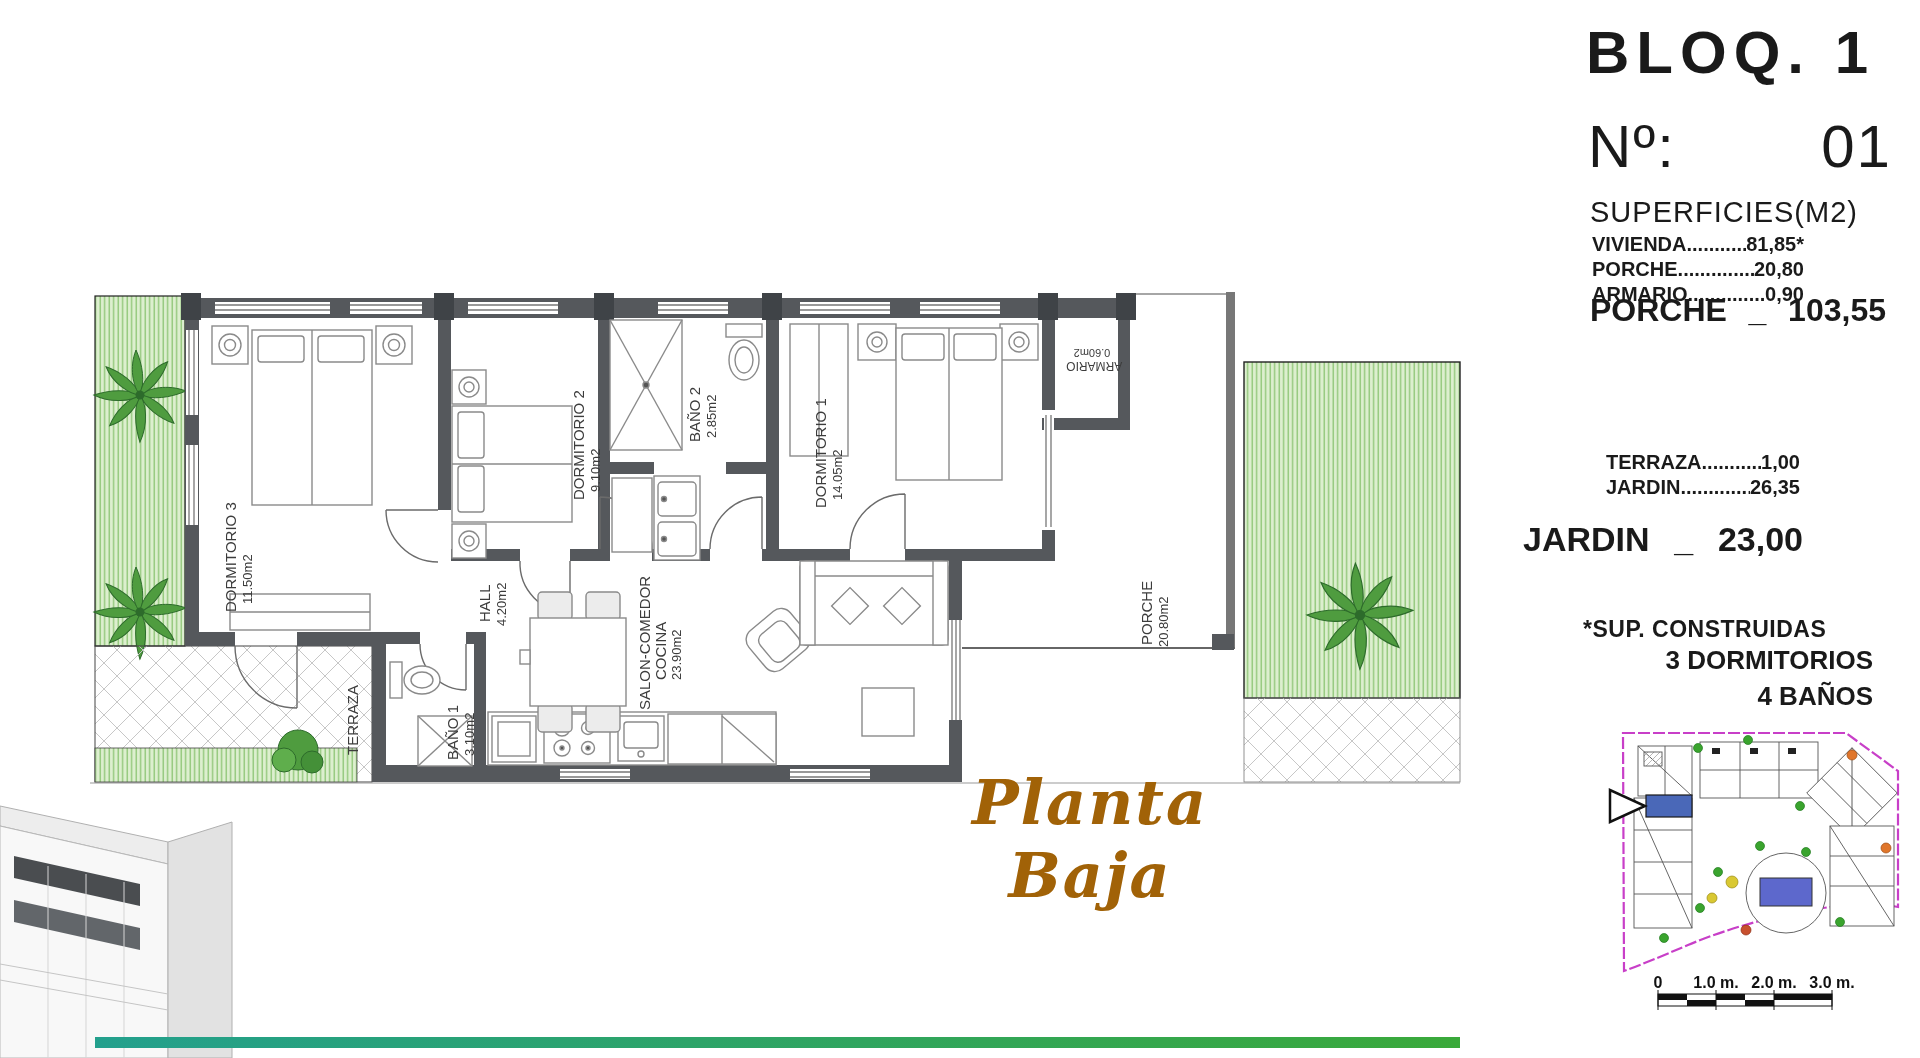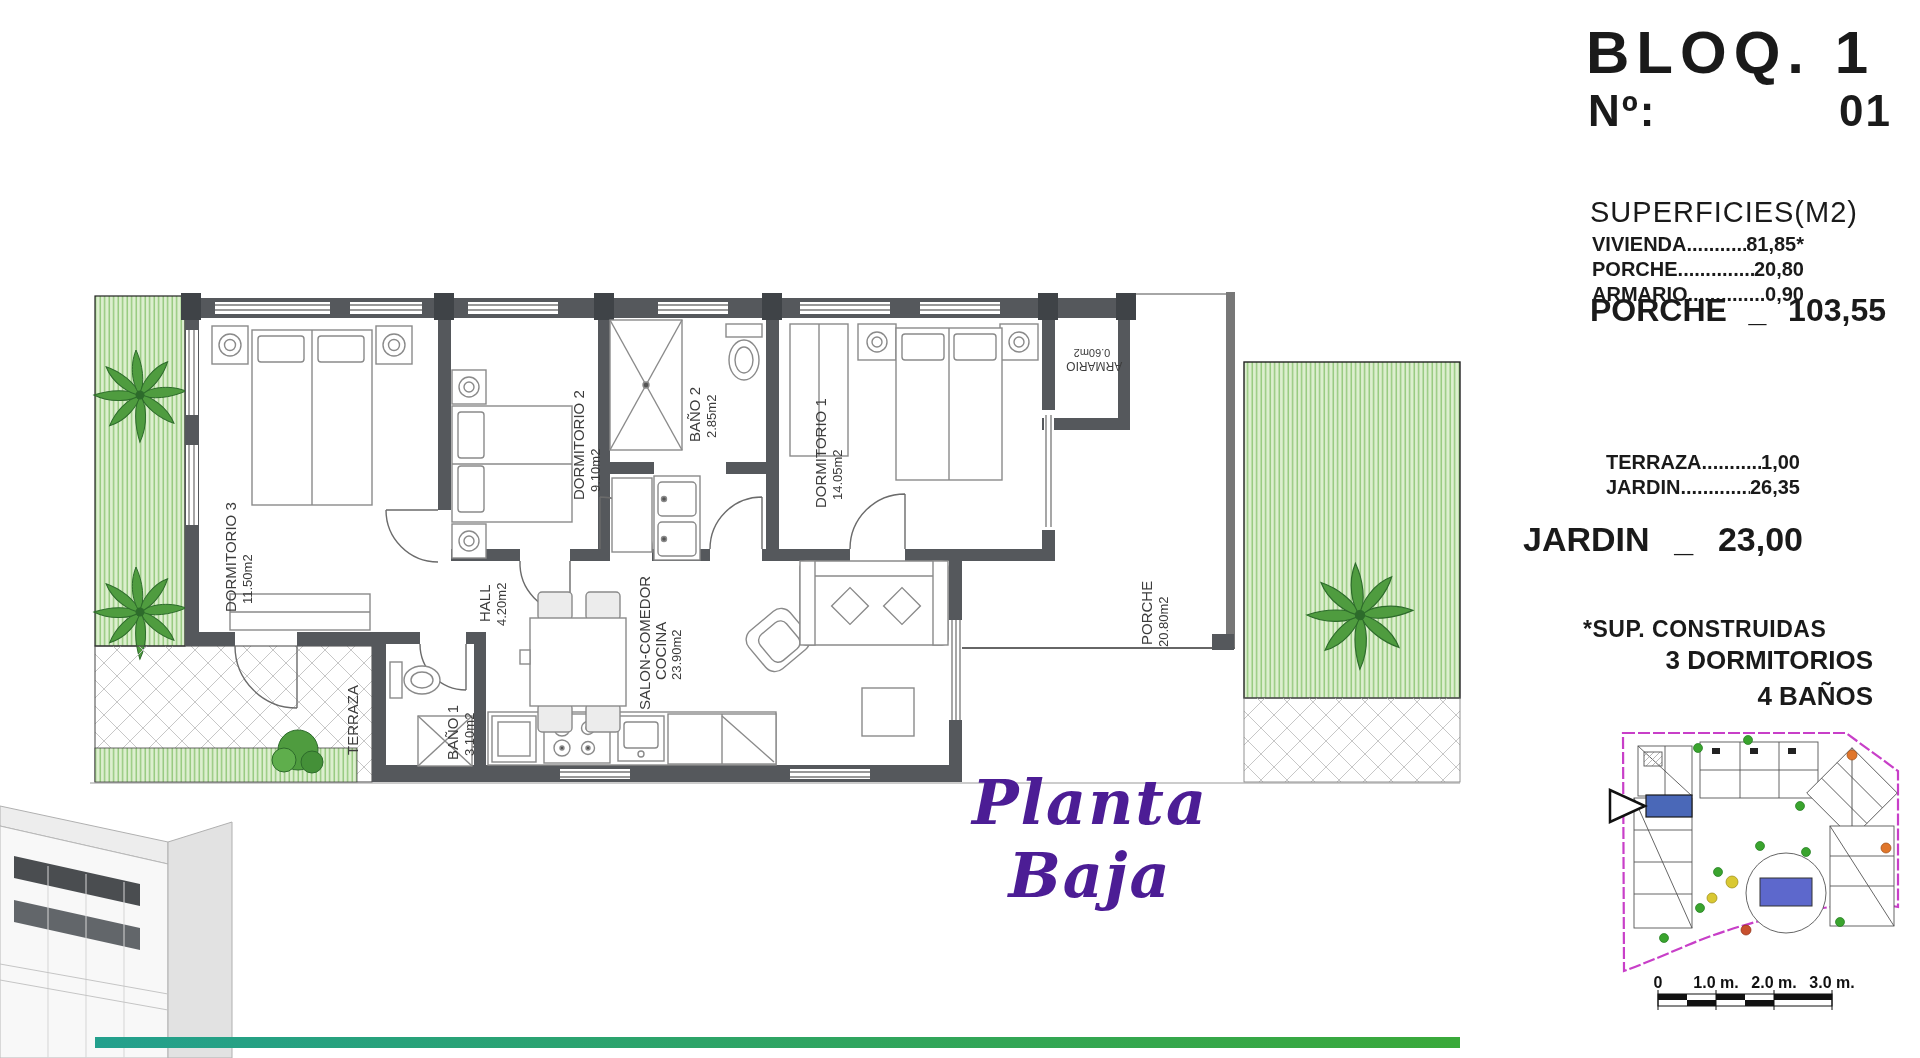--- a/index.html
+++ b/index.html
@@ -2,38 +2,38 @@
 <html><head>
 <meta charset="utf-8">
 <style>
   html,body{margin:0;padding:0;background:#fff;}
   body{width:1920px;height:1058px;position:relative;overflow:hidden;
        font-family:"Liberation Sans", sans-serif;color:#1a1a1a;}
   #stage{position:absolute;left:0;top:0;width:1920px;height:1058px;}
   .abs{position:absolute;}
   
   .bloq{left:1586px;top:18px;font-size:60px;font-weight:700;letter-spacing:7px;}
-  .numrow{left:1588px;top:86px;width:304px;display:flex;justify-content:space-between;
-          font-size:44px;font-weight:700;letter-spacing:2px;}
+  .numrow{left:1588px;top:112px;width:304px;display:flex;justify-content:space-between;
+          font-size:60px;font-weight:400;letter-spacing:2px;}
   .suptitle{left:1590px;top:196px;font-size:29px;font-weight:400;letter-spacing:1px;}
   .suprows{left:1592px;top:233px;width:212px;}
   .row{display:flex;align-items:baseline;font-size:20px;font-weight:700;height:25px;}
   .row .dots{flex:1;overflow:hidden;white-space:nowrap;letter-spacing:0px;}
   .row .val{white-space:nowrap;}
   .totalrow{left:1590px;top:292px;width:296px;display:flex;justify-content:space-between;
             font-size:32px;font-weight:700;}
   .extrows{left:1606px;top:451px;width:194px;}
   .jardinrow{left:1523px;top:520px;width:280px;display:flex;justify-content:space-between;
              font-size:34px;font-weight:700;}
   .footnote{left:1583px;top:616px;font-size:23px;font-weight:600;letter-spacing:0.5px;}
   .bedsrow{left:1583px;top:645px;width:290px;text-align:right;font-size:26px;font-weight:700;}
   .bathsrow{left:1583px;top:681px;width:290px;text-align:right;font-size:26px;font-weight:700;}
   .planta{left:880px;top:766px;width:420px;text-align:center;
           font-family:"DejaVu Serif", serif;font-style:italic;font-weight:700;
-          font-size:62px;letter-spacing:2px;color:#4c1d95;}
+          font-size:62px;letter-spacing:2px;color:#a16207;}
 </style>
 </head>
 <body>
 
 <svg id="stage" viewBox="0 0 1920 1058">
   <defs>
     <pattern id="stripes" width="4.5" height="12" patternUnits="userSpaceOnUse">
       <rect width="4.5" height="12" fill="#ddefcf"></rect>
       <line x1="1.2" y1="0" x2="1.2" y2="12" stroke="#8cc474" stroke-width="1.3"></line>
     </pattern>

